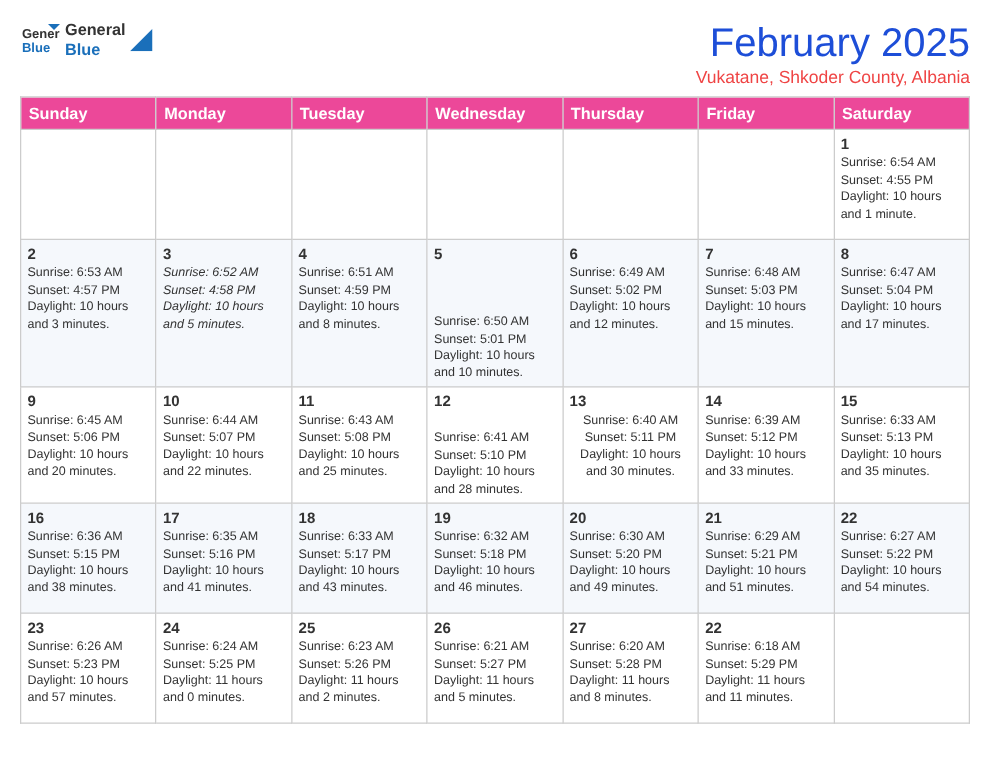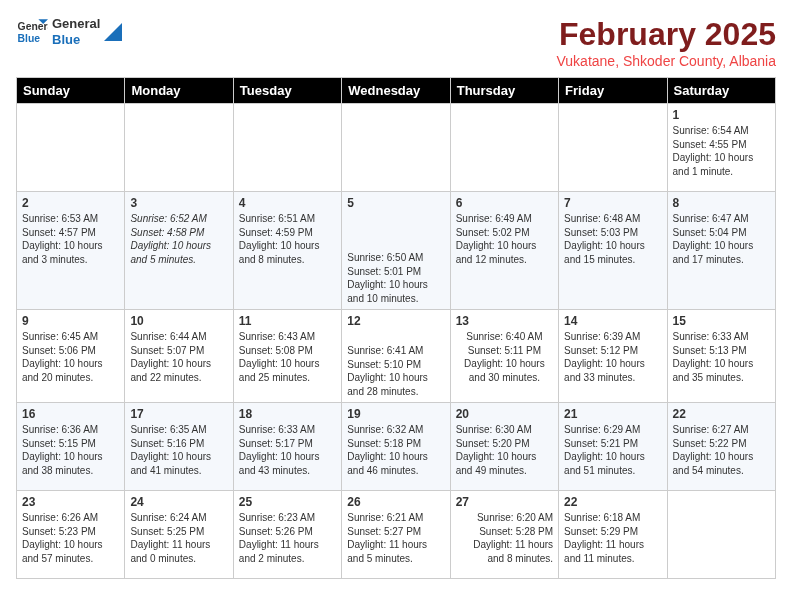--- a/index.html
+++ b/index.html
@@ -23,33 +23,33 @@
     }
     .logo-icon {
       width: 32px;
       height: 32px;
     }
     .title-block {
       text-align: right;
     }
     .month-title {
       font-size: 32px;
-      font-weight: bold;
-      color: #7f1d1d;
+      font-weight: normal;
+      color: #1d4ed8;
     }
     .location {
       font-size: 14px;
       color: #ef4444;
     }
     table {
       width: 100%;
       border-collapse: collapse;
     }
     thead th {
-      background-color: #000000;
+      background-color: #ec4899;
       color: #fff;
       font-size: 13px;
       font-weight: bold;
       text-align: left;
       padding: 5px 6px;
       border: 1px solid #ccc;
     }
     td {
       border: 1px solid #ccc;
       vertical-align: top;
@@ -278,21 +278,21 @@
 Daylight: 11 hours and 2 minutes.</div>
         </td>
         <td>
           <span class="day-num">26</span>
           <div class="day-info" style="white-space: pre-line;">Sunrise: 6:21 AM
 Sunset: 5:27 PM
 Daylight: 11 hours and 5 minutes.</div>
         </td>
         <td>
           <span class="day-num">27</span>
-          <div class="day-info" style="white-space: pre-line; text-align: right;">Sunrise: 6:20 AM
+          <div class="day-info" style="white-space: pre-line;">Sunrise: 6:20 AM
 Sunset: 5:28 PM
 Daylight: 11 hours and 8 minutes.</div>
         </td>
         <td>
           <span class="day-num">22</span>
           <div class="day-info" style="white-space: pre-line;">Sunrise: 6:18 AM
 Sunset: 5:29 PM
 Daylight: 11 hours and 11 minutes.</div>
         </td>
         <td class="empty"></td>

